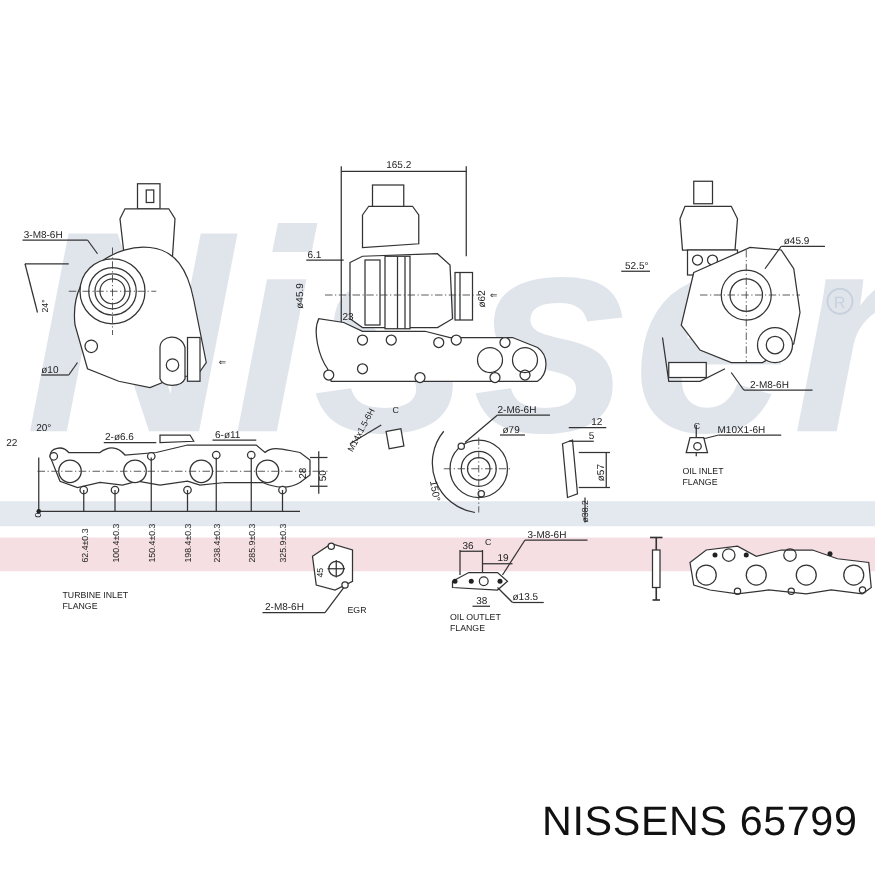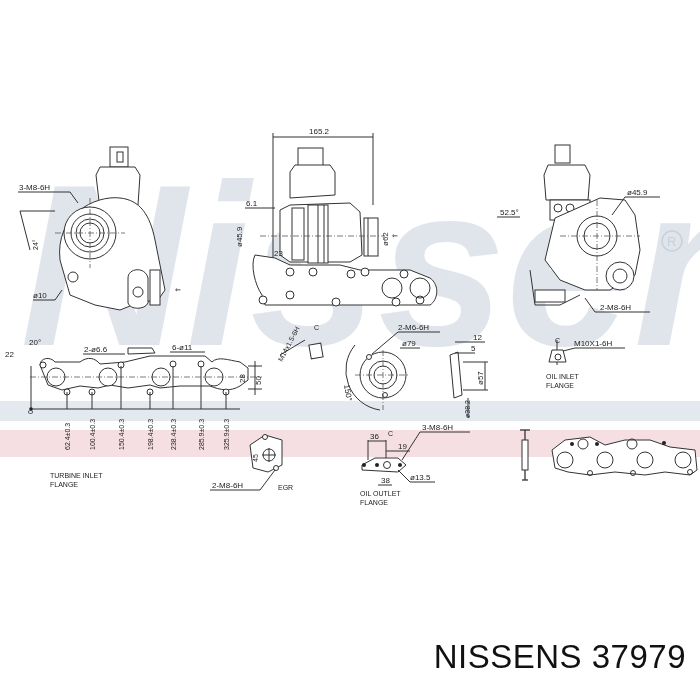--- a/index.html
+++ b/index.html
@@ -288,14 +288,14 @@
     <circle cx="572" cy="444" r="2" fill="#222"></circle>
     <circle cx="597" cy="444" r="2" fill="#222"></circle>
     <circle cx="590" cy="473" r="2.5" class="ln"></circle>
     <circle cx="633" cy="473" r="2.5" class="ln"></circle>
     <circle cx="690" cy="472" r="2.5" class="ln"></circle>
   </g>
 </svg>
 
 <div class="caption">
   <span>NISSENS</span>
-  <span>37979</span>
+  <span>65799</span>
 </div>
 
 </body></html>

